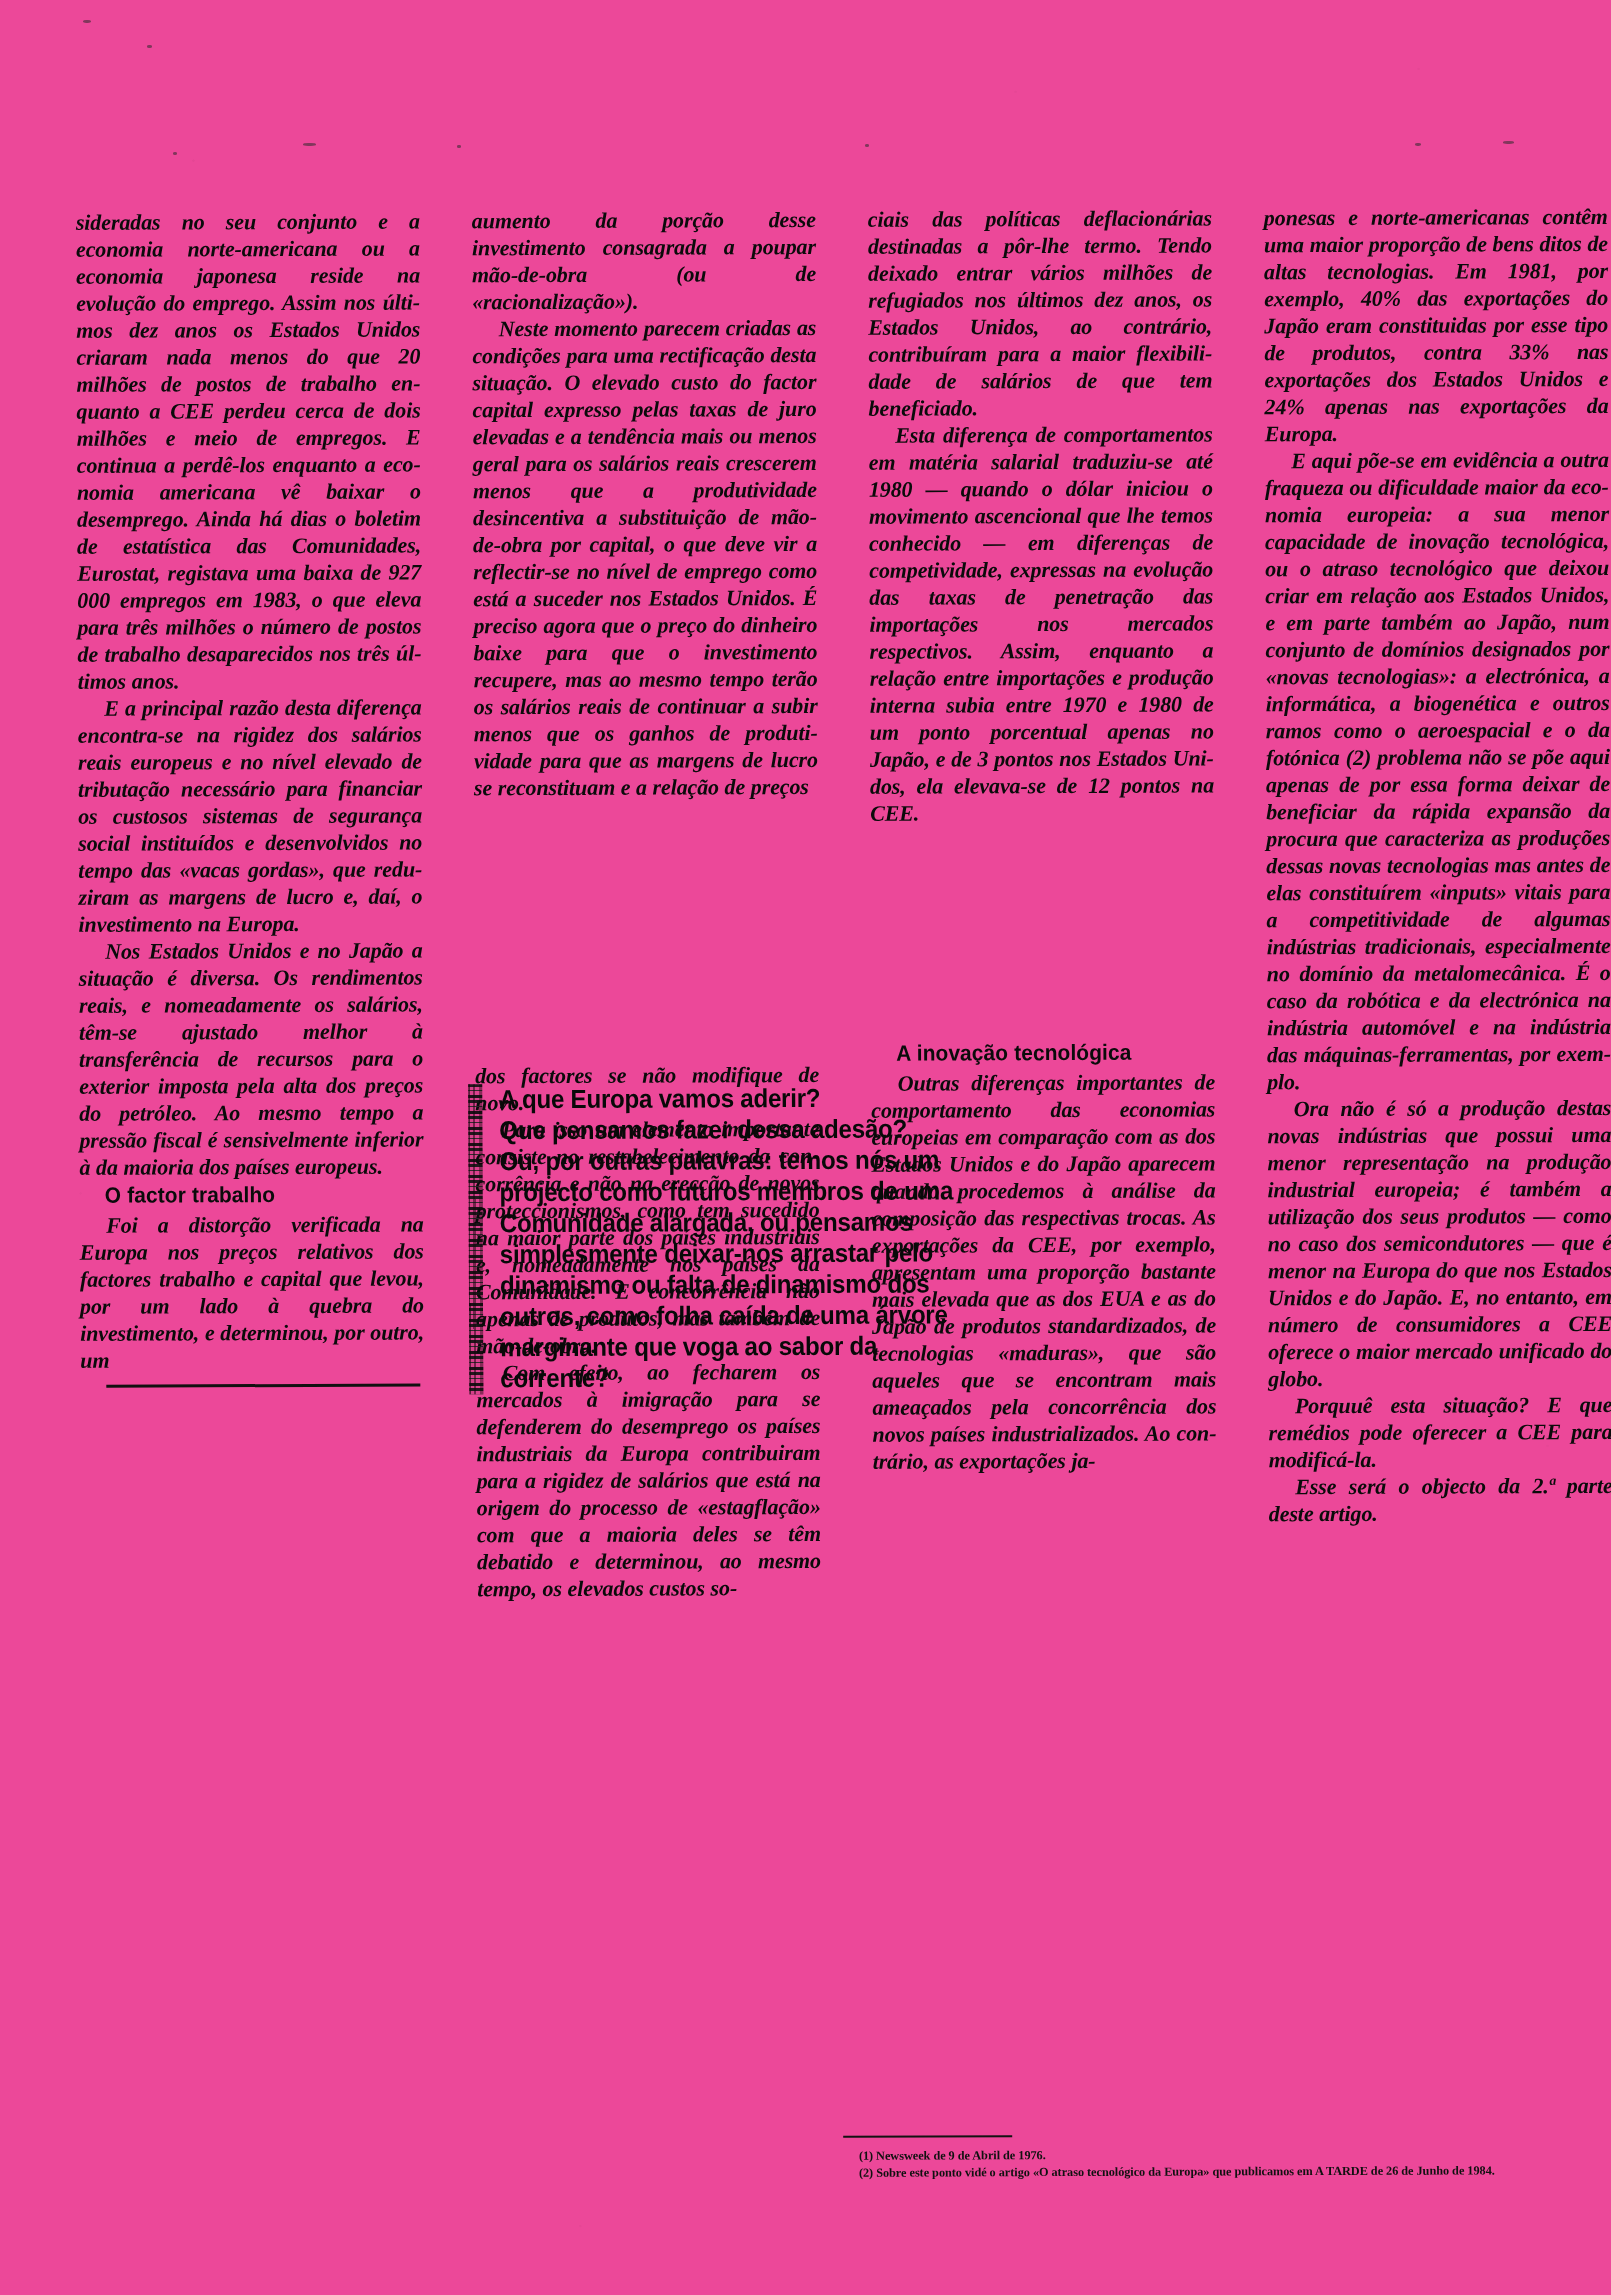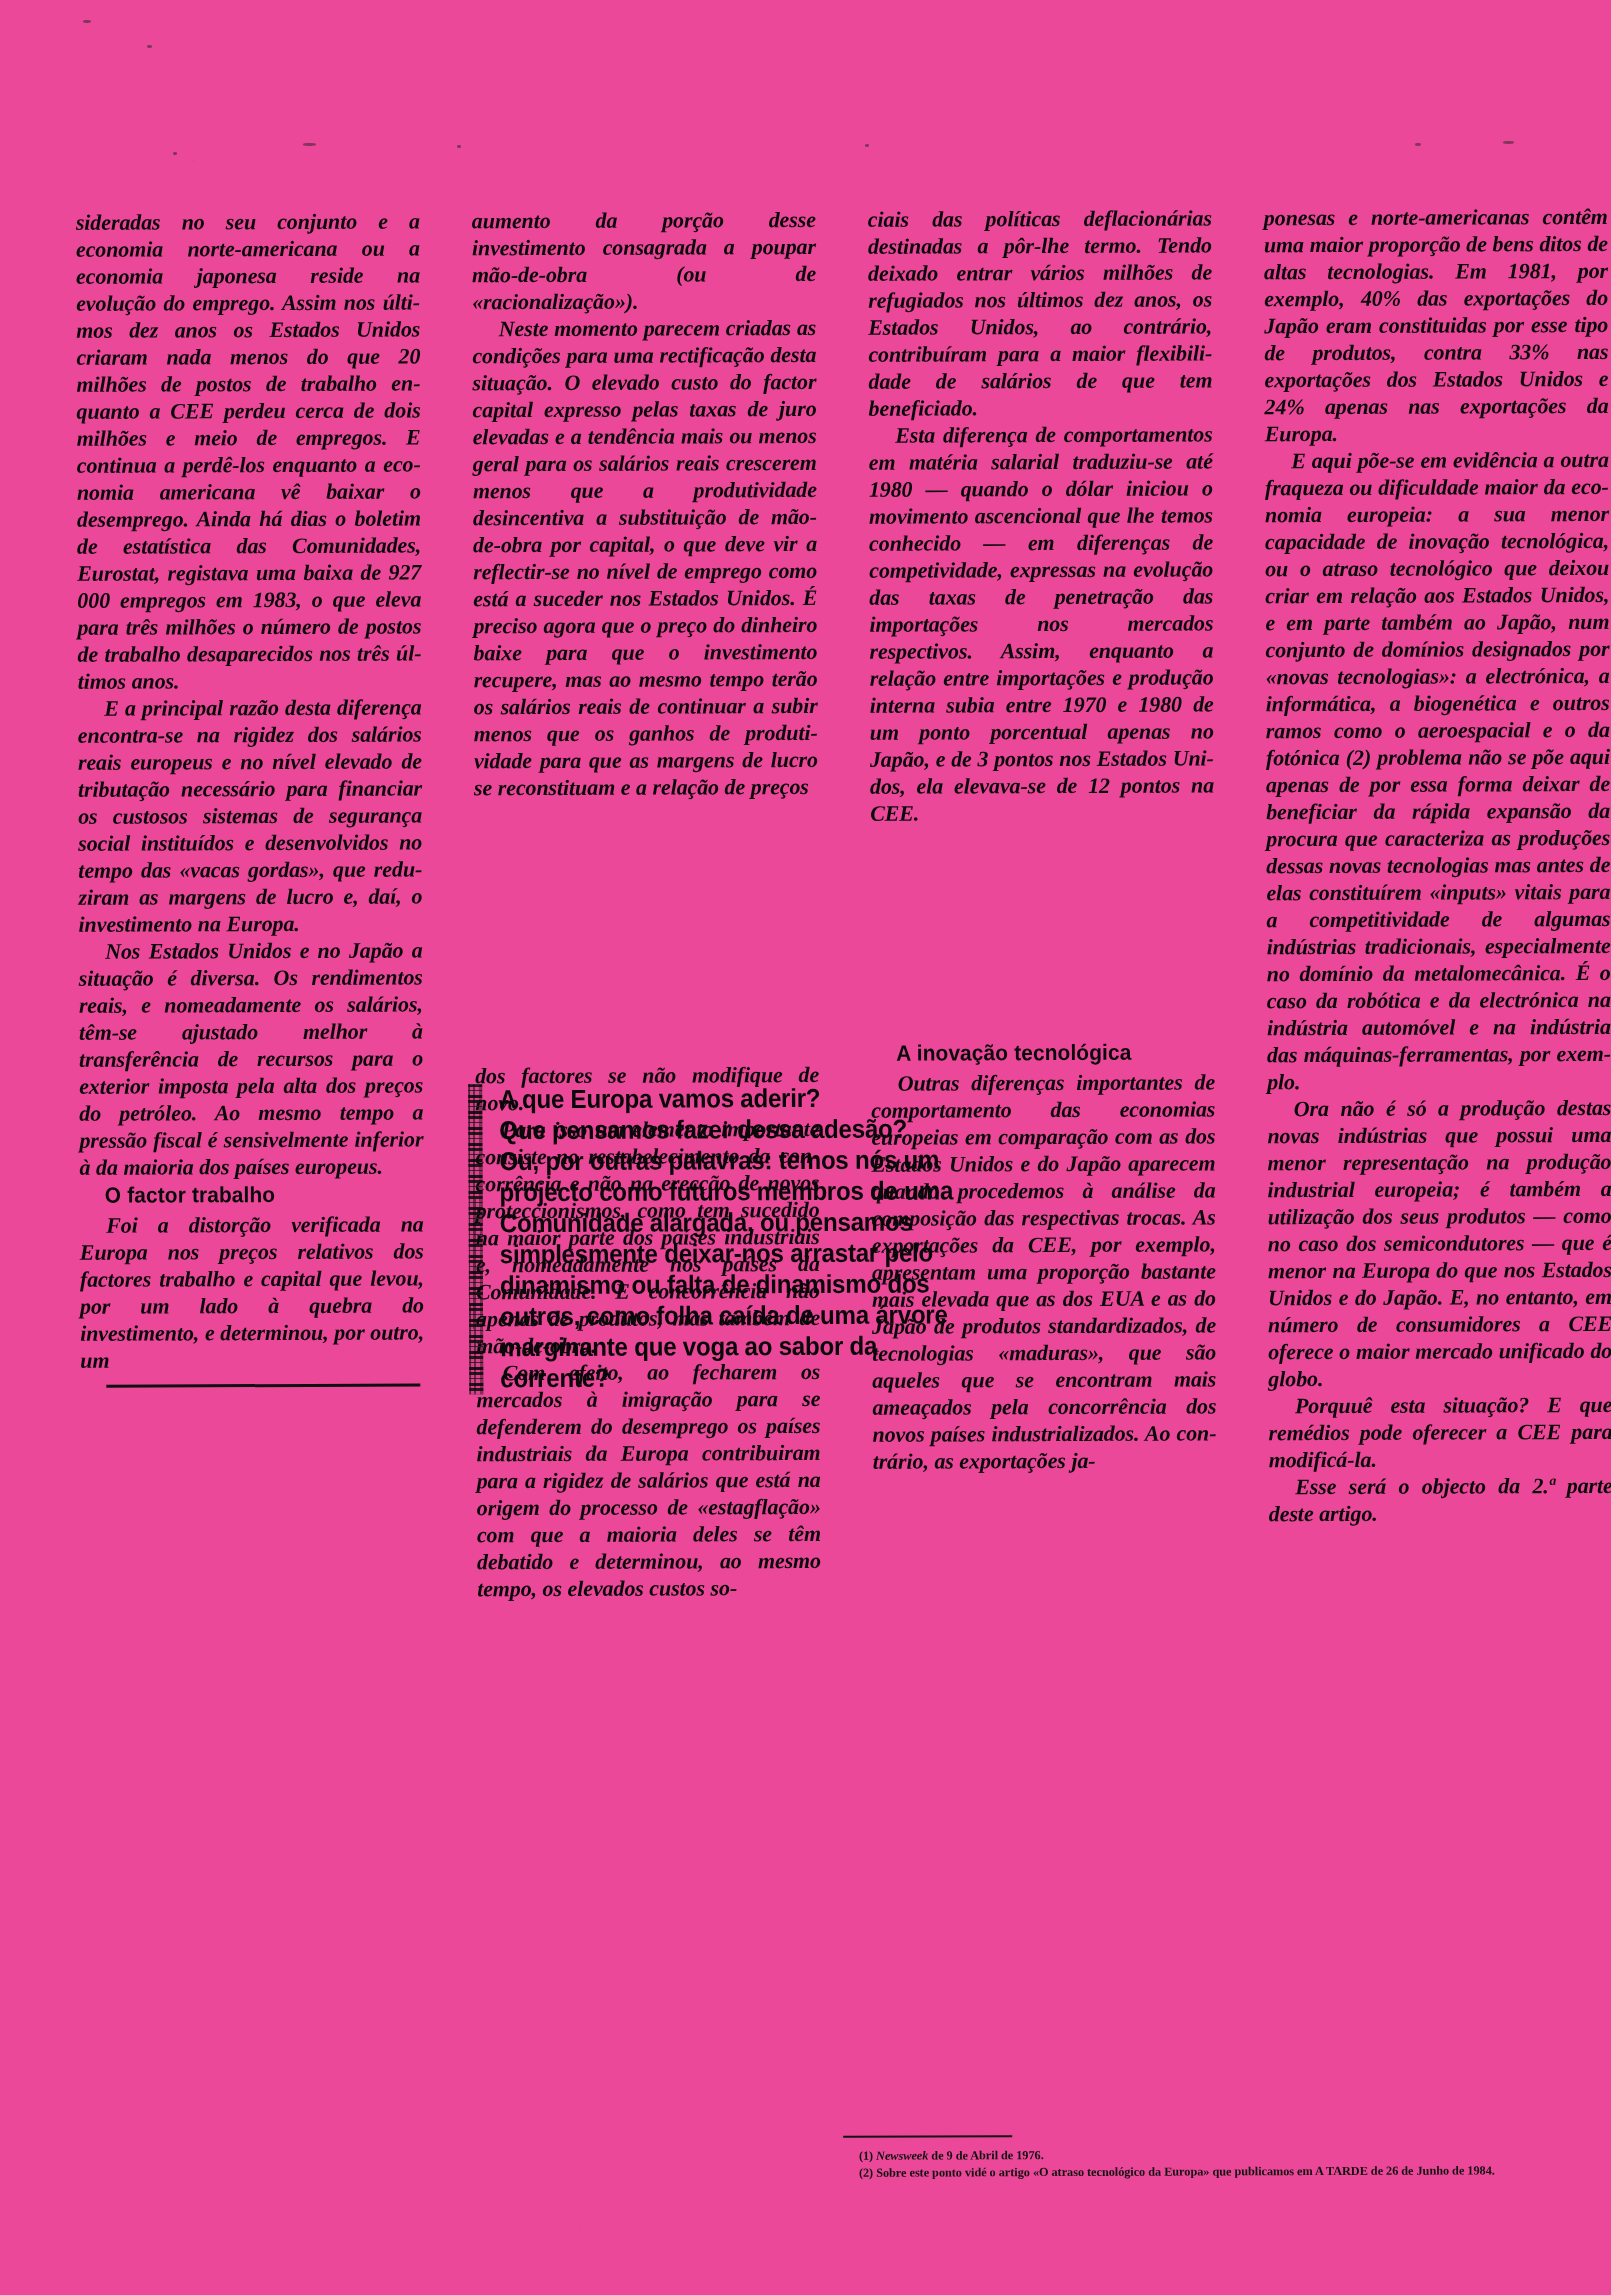--- a/index.html
+++ b/index.html
@@ -164,21 +164,21 @@
   }
   #footnote-rule {
     position: absolute;
     left: 835px;
     top: 2136px;
     width: 169px;
     height: 2px;
     background: #121212;
   }
   #footnotes .fn { margin: 0; text-indent: 20.6px; }
-  #footnotes .fn .src { font-style: italic; }
+  #footnotes .fn .src { }
 
   
   #skew-wrap { transform: rotate(-0.22deg); transform-origin: 50% 40%; }
 </style>
 </head>
 <body>
 
 <div id="page">
   <div id="paper-grain"></div>
 

